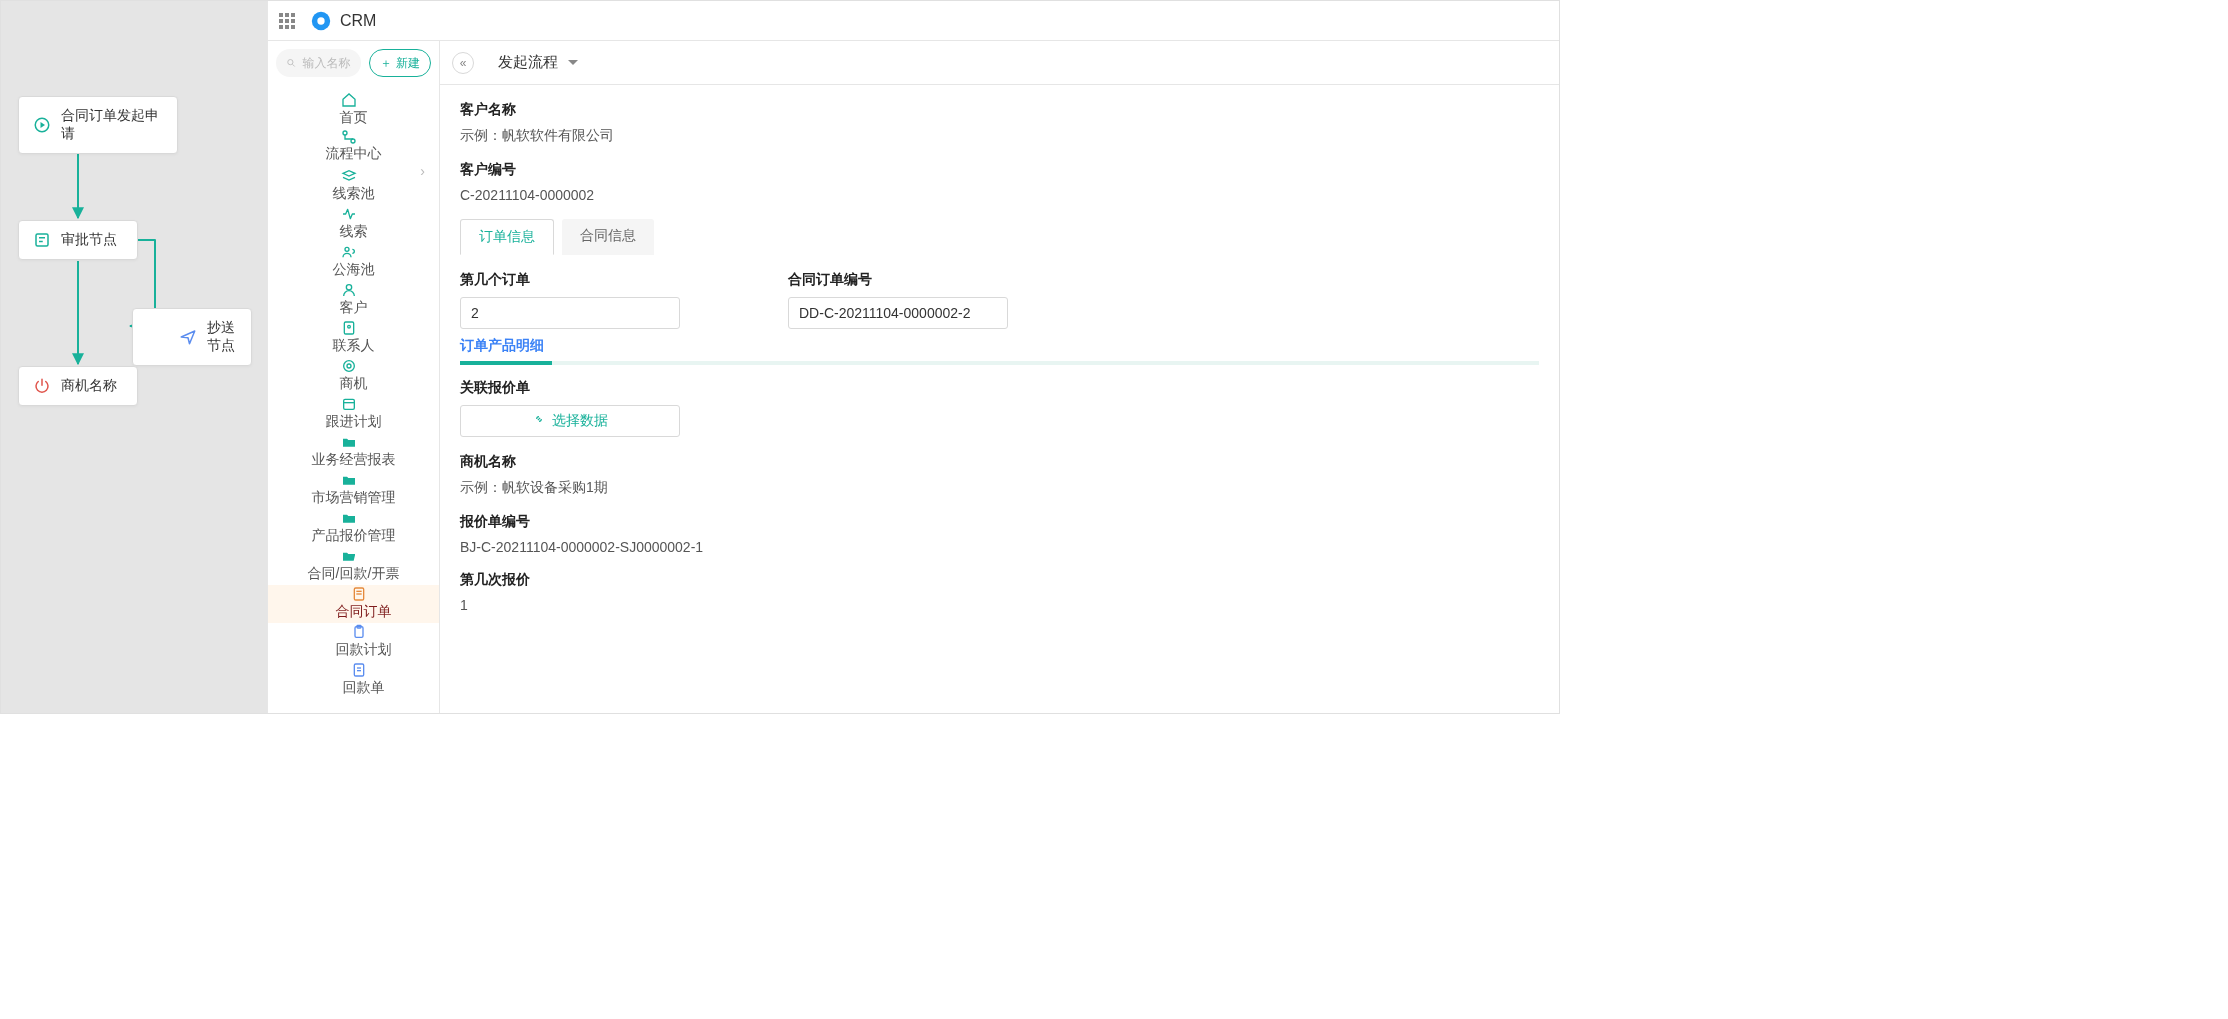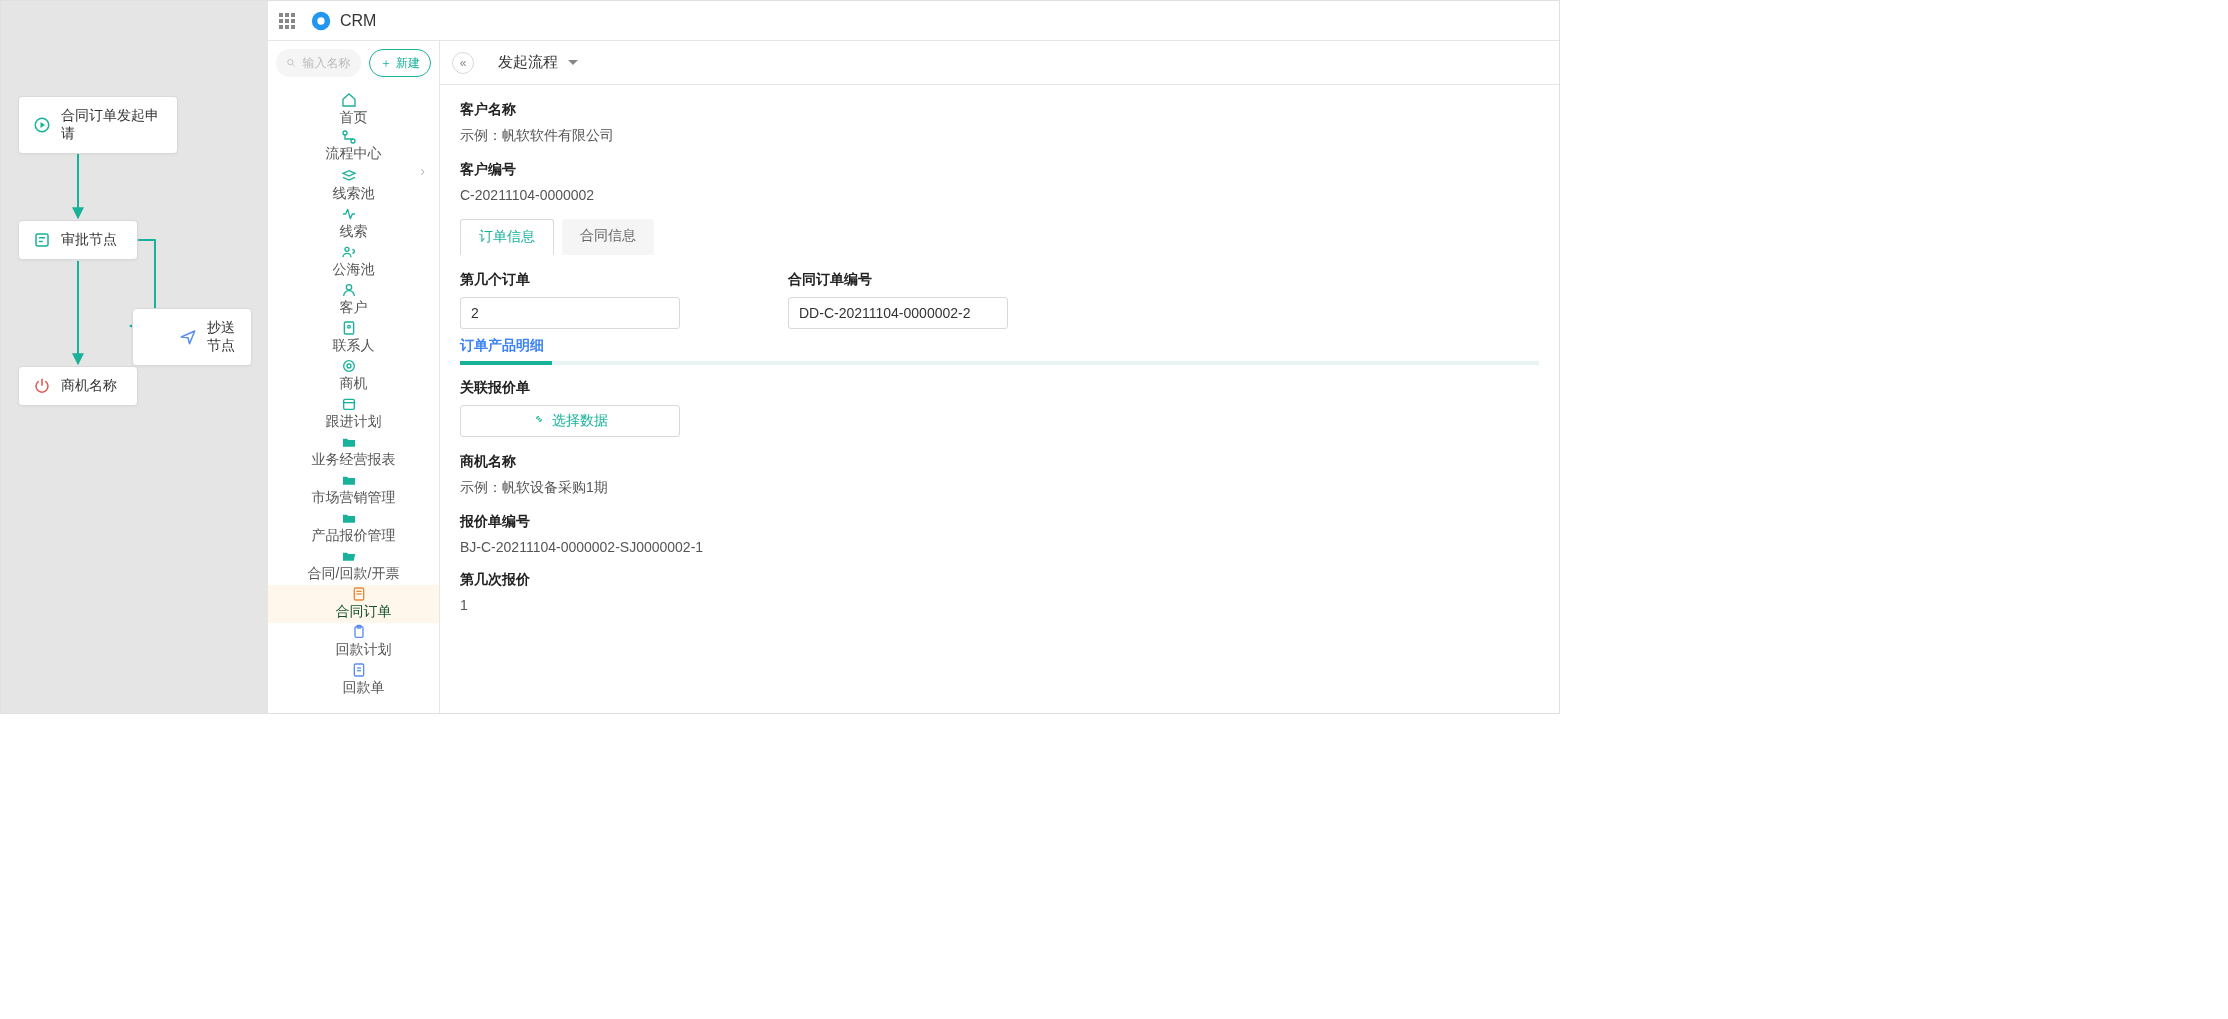--- a/index.html
+++ b/index.html
@@ -30,21 +30,21 @@
 
 .sidebar { width: 172px; border-right: 1px solid #e6e6e6; display: flex; flex-direction: column; }
 .sb-search-row { display: flex; align-items: center; padding: 8px; gap: 8px; }
 .sb-search { flex: 1; height: 28px; border-radius: 14px; background: #f5f5f5; display: flex; align-items: center; padding: 0 10px; }
 .sb-search input { border: 0; background: transparent; outline: none; width: 100%; font-size: 12px; color: #333; }
 .sb-search input::placeholder { color: #bbb; }
 .sb-create { height: 28px; padding: 0 10px; border: 1px solid #18b19a; color: #18b19a; border-radius: 14px; background: #fff; display: flex; align-items: center; font-size: 12px; cursor: pointer; }
 
 .sb-list { flex: 1; overflow: auto; padding-top: 6px; }
 .sb-item { display: flex; align-items: center; height: 38px; padding: 0 14px; color: #555; cursor: pointer; flex-direction: column; }
-.sb-item.active { background: #fff6ec; color: #14532d; }
+.sb-item.active { background: #fff6ec; color: #7f1d1d; }
 .sb-item.child { padding-left: 34px; }
 .sb-icon { width: 18px; height: 18px; margin-right: 10px; display: inline-flex; align-items: center; justify-content: center; }
 .sb-item .chev { margin-left: auto; color: #bbb; }
 
 
 .main { flex: 1; display: flex; flex-direction: column; min-width: 0; }
 .main-hdr { height: 44px; display: flex; align-items: center; padding: 0 12px; border-bottom: 1px solid #e6e6e6; gap: 12px; }
 .collapse-btn { width: 22px; height: 22px; border: 1px solid #d9d9d9; border-radius: 50%; display: flex; align-items: center; justify-content: center; cursor: pointer; color: #888; font-size: 12px; }
 .proc-select { height: 30px; padding: 0 28px 0 12px; background: #fff; border: 0; font-size: 15px; color: #333; position: relative; cursor: pointer; display: flex; align-items: center; }
 .proc-select::after { content: ''; position: absolute; right: 8px; top: 12px; border: 5px solid transparent; border-top-color: #888; }

